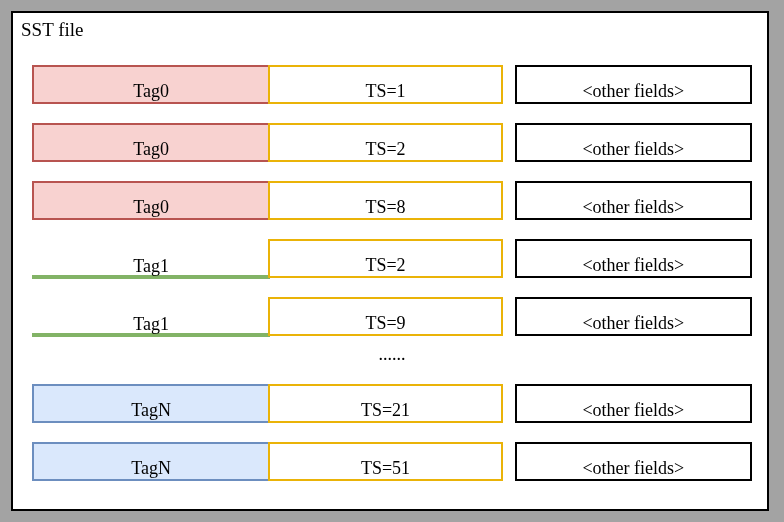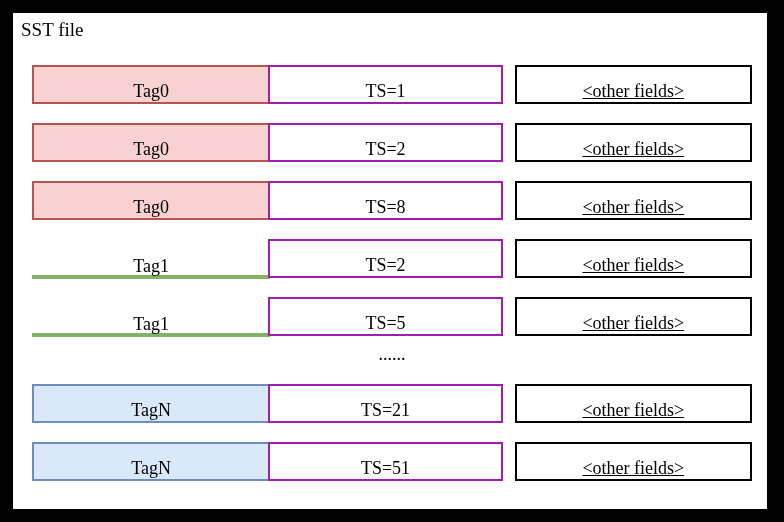--- a/index.html
+++ b/index.html
@@ -11,21 +11,21 @@
     width: 784px;
     height: 522px;
     font-family: "Liberation Serif", "DejaVu Serif", serif;
     overflow: hidden;
   }
 
   #canvas {
     position: relative;
     width: 784px;
     height: 522px;
-    background: #000000;
+    background: #a3a3a3;
   }
 
   
   .sst-box {
     position: absolute;
     left: 11px;
     top: 11px;
     width: 758px;
     height: 500px;
     border: 2px solid #000000;
@@ -63,31 +63,30 @@
     white-space: nowrap;
   }
 
   .cell-tag {
     width: 241px;
     border: 2px solid #000000;
   }
 
   .cell-ts {
     width: 237px;
-    border: 2px solid #a21caf;
+    border: 2px solid #eab308;
     background: #ffffff;
     margin-left: -2px;
   }
 
   .cell-other {
     width: 240px;
     border: 2px solid #000000;
     background: #ffffff;
     margin-left: 12px;
-    text-decoration: underline;
   }
 
   
   .tag-red {
     background: #f8d2d0;
     border-color: #b85450;
   }
   .tag-green {
     background: #d7e8d2;
     border-color: #82b366;
@@ -171,21 +170,21 @@
       <div class="cell cell-other">
         <span>&lt;other fields&gt;</span>
       </div>
     </div>
 
     <div class="record-row" style="top:284px;">
       <div class="cell cell-tag tag-green">
         <span>Tag1</span>
       </div>
       <div class="cell cell-ts">
-        <span>TS=5</span>
+        <span>TS=9</span>
       </div>
       <div class="cell cell-other">
         <span>&lt;other fields&gt;</span>
       </div>
     </div>
 
     <div class="ellipsis-row" style="top:322px;">
       <span class="ellipsis-text">......</span>
     </div>
 

